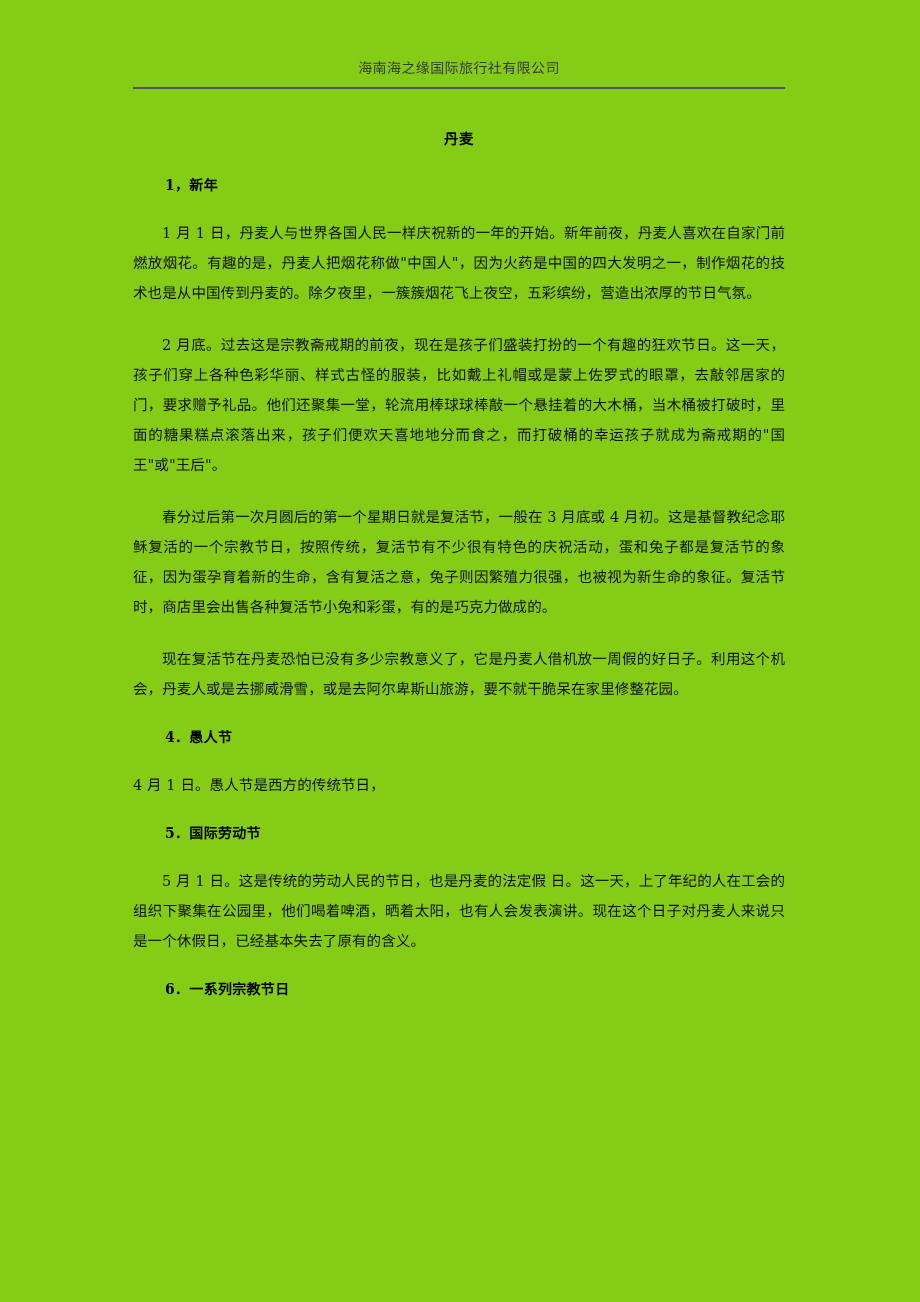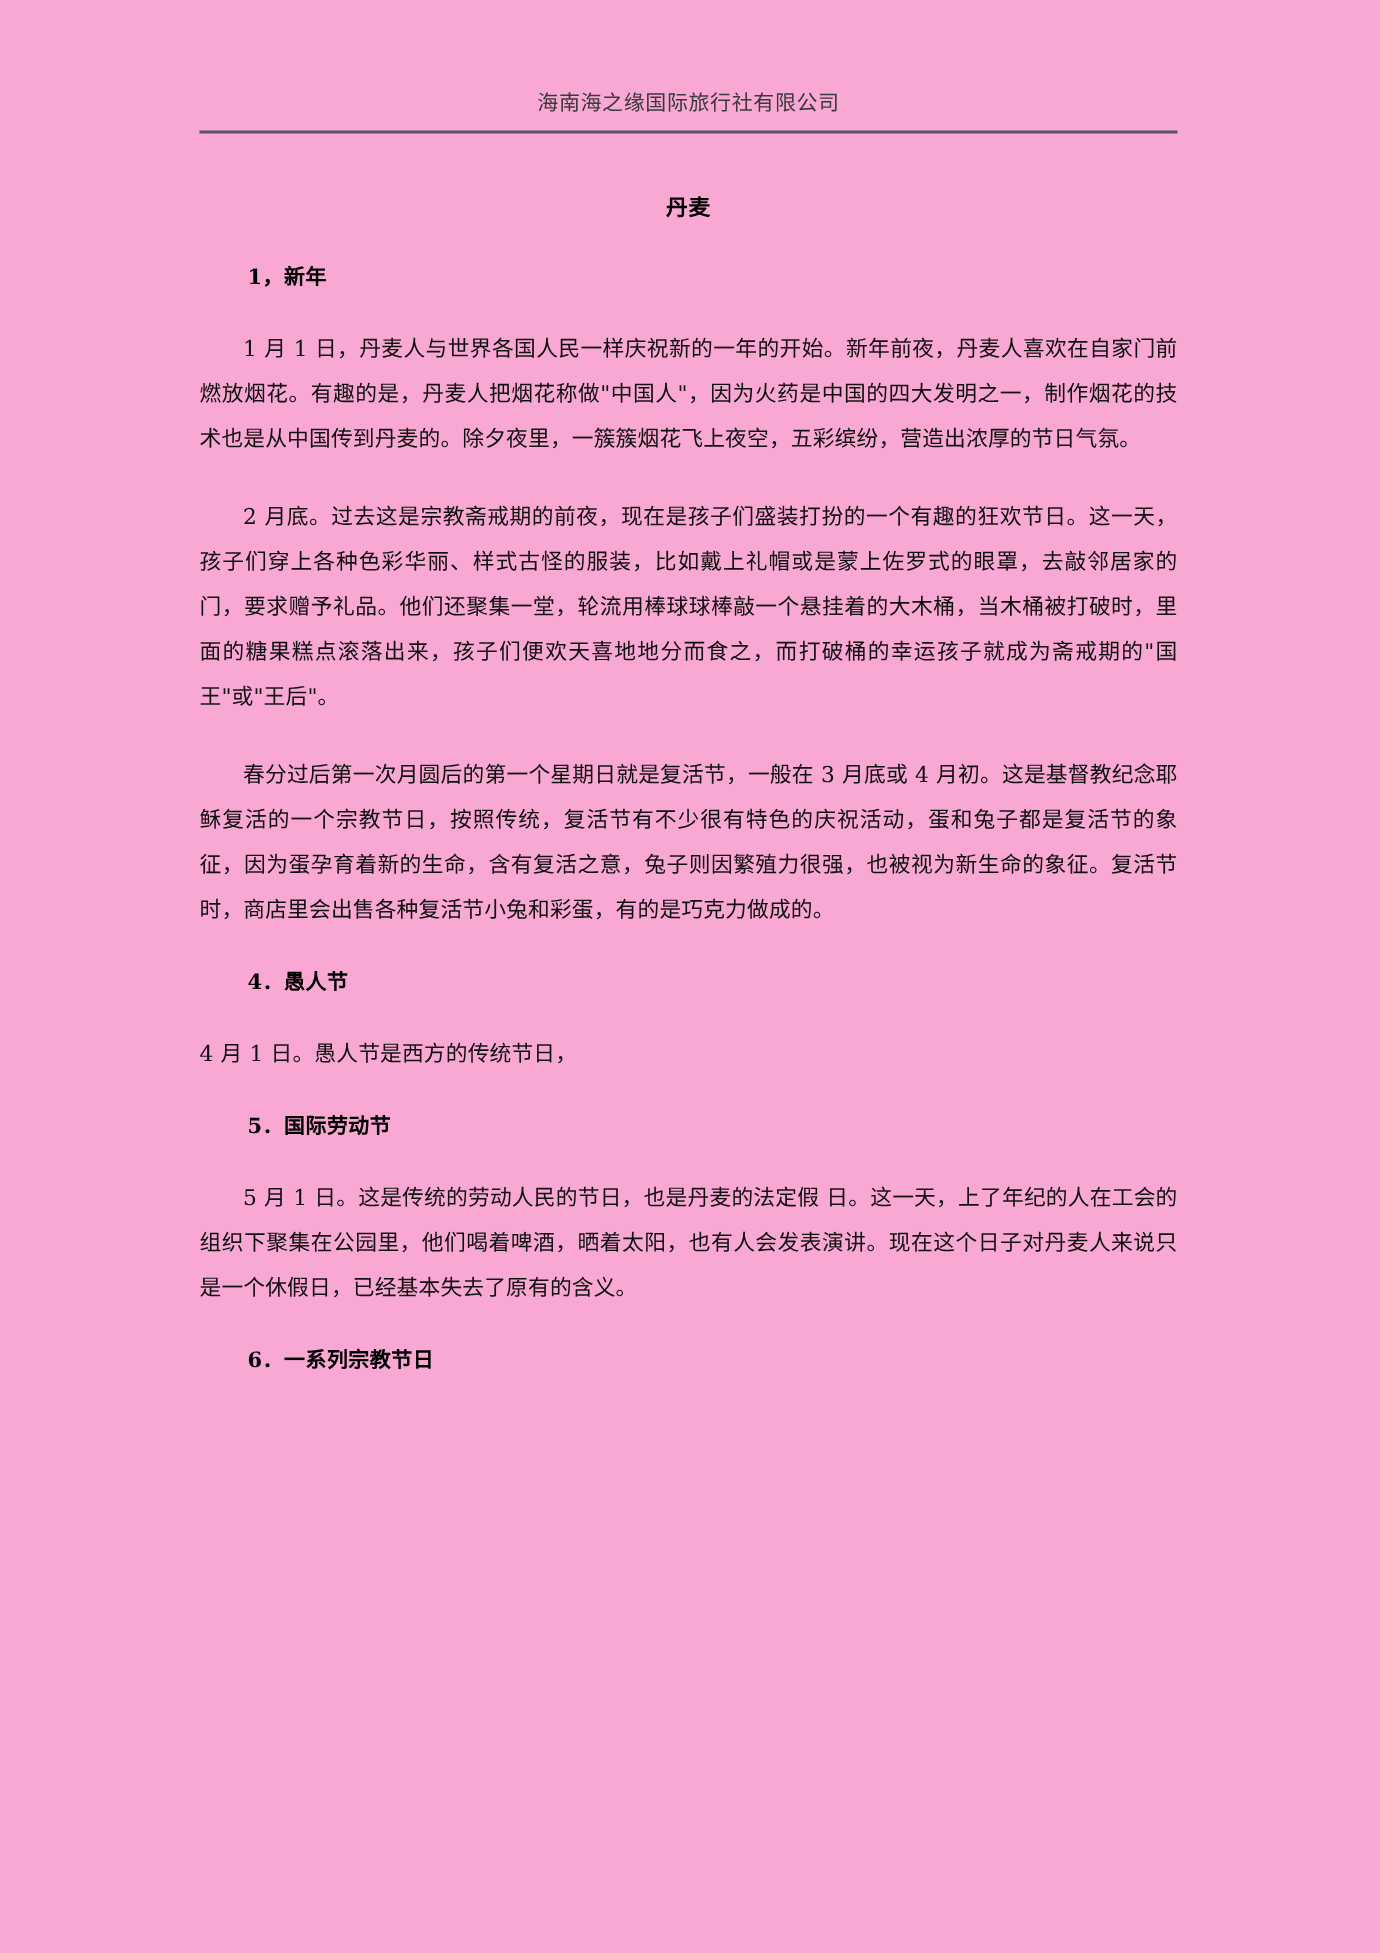--- a/index.html
+++ b/index.html
@@ -13,21 +13,21 @@
     height: 1302px;
     overflow: hidden;
     font-family: "DejaVu Serif", "Liberation Serif", serif;
     color: #000000;
   }
   .page {
     position: relative;
     width: 920px;
     height: 1302px;
     box-sizing: border-box;
-    background: #f9a8d4;
+    background: #84cc16;
   }
 
   
   .page-header {
     position: absolute;
     left: 133px;
     top: 58px;
     width: 652px;
     text-align: center;
   }
@@ -107,20 +107,21 @@
   <div class="content">
 
     <div class="doc-title">丹麦</div>
 
     <div class="section-heading">1，新年</div>
     <p class="para">1 月 1 日，丹麦人与世界各国人民一样庆祝新的一年的开始。新年前夜，丹麦人喜欢在自家门前燃放烟花。有趣的是，丹麦人把烟花称做"中国人"，因为火药是中国的四大发明之一，制作烟花的技术也是从中国传到丹麦的。除夕夜里，一簇簇烟花飞上夜空，五彩缤纷，营造出浓厚的节日气氛。</p>
 
     <p class="para">2 月底。过去这是宗教斋戒期的前夜，现在是孩子们盛装打扮的一个有趣的狂欢节日。这一天，孩子们穿上各种色彩华丽、样式古怪的服装，比如戴上礼帽或是蒙上佐罗式的眼罩，去敲邻居家的门，要求赠予礼品。他们还聚集一堂，轮流用棒球球棒敲一个悬挂着的大木桶，当木桶被打破时，里面的糖果糕点滚落出来，孩子们便欢天喜地地分而食之，而打破桶的幸运孩子就成为斋戒期的"国王"或"王后"。</p>
 
     <p class="para">春分过后第一次月圆后的第一个星期日就是复活节，一般在 3 月底或 4 月初。这是基督教纪念耶稣复活的一个宗教节日，按照传统，复活节有不少很有特色的庆祝活动，蛋和兔子都是复活节的象征，因为蛋孕育着新的生命，含有复活之意，兔子则因繁殖力很强，也被视为新生命的象征。复活节时，商店里会出售各种复活节小兔和彩蛋，有的是巧克力做成的。</p>
+    <p class="para">现在复活节在丹麦恐怕已没有多少宗教意义了，它是丹麦人借机放一周假的好日子。利用这个机会，丹麦人或是去挪威滑雪，或是去阿尔卑斯山旅游，要不就干脆呆在家里修整花园。</p>
 
     <div class="section-heading">4．愚人节</div>
     <p class="para no-indent">4 月 1 日。愚人节是西方的传统节日，</p>
 
     <div class="section-heading">5．国际劳动节</div>
     <p class="para">5 月 1 日。这是传统的劳动人民的节日，也是丹麦的法定假 日。这一天，上了年纪的人在工会的组织下聚集在公园里，他们喝着啤酒，晒着太阳，也有人会发表演讲。现在这个日子对丹麦人来说只是一个休假日，已经基本失去了原有的含义。</p>
 
     <div class="section-heading">6．一系列宗教节日</div>
 
   </div>

